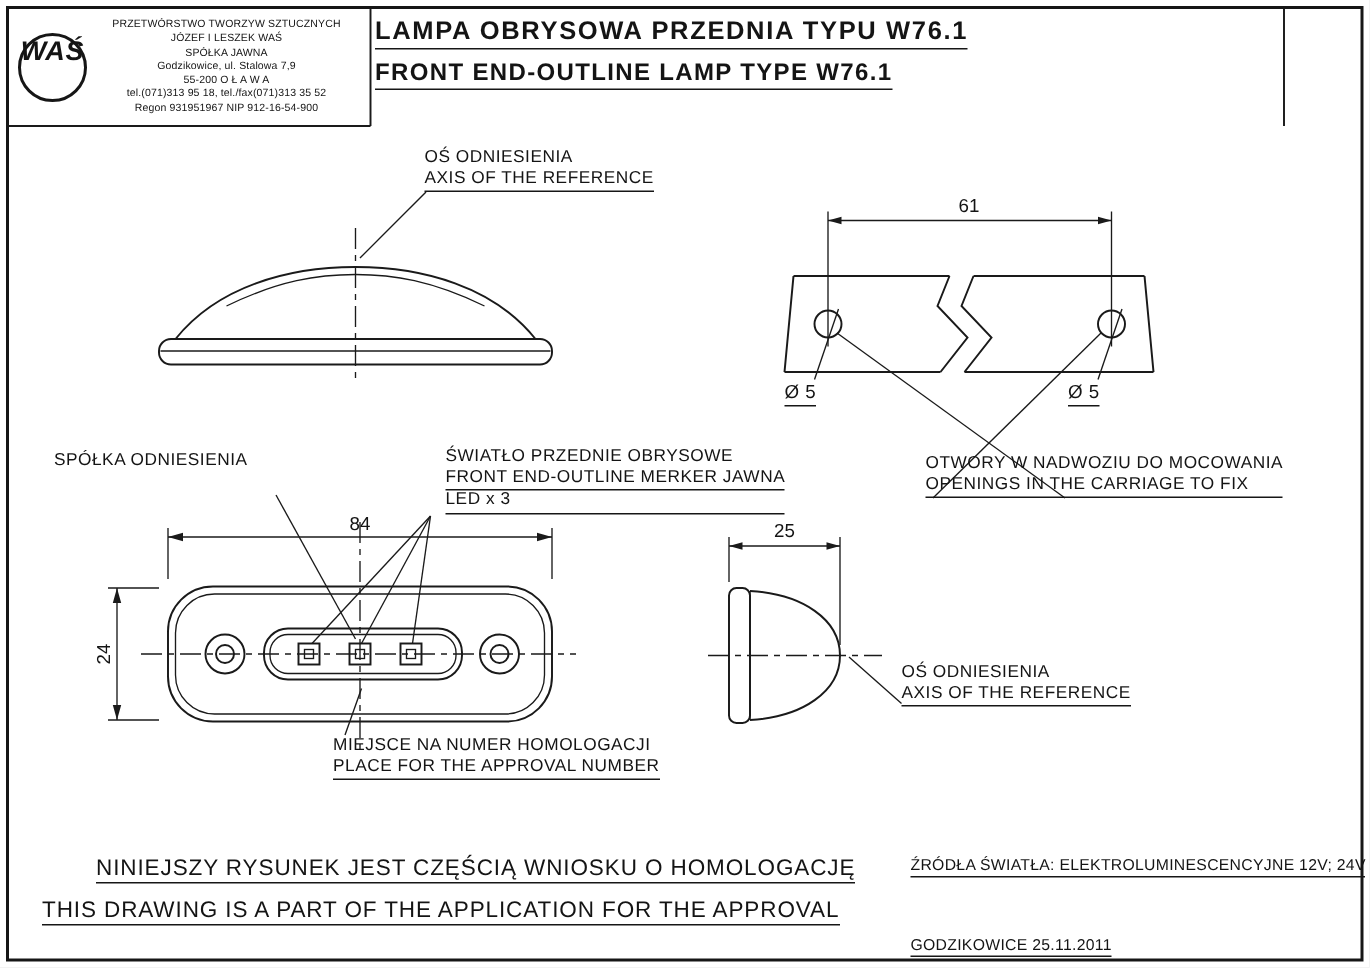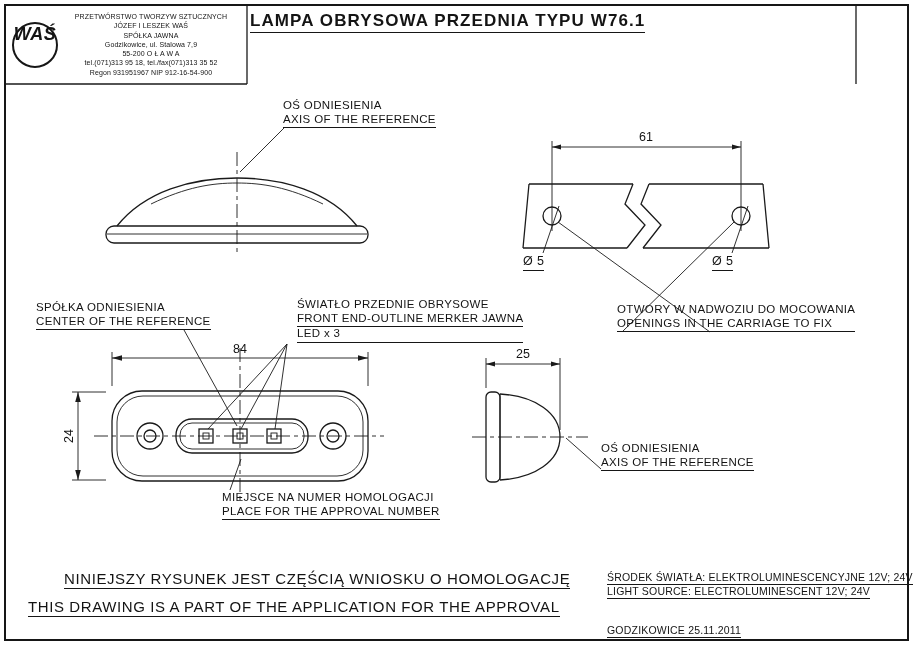--- a/index.html
+++ b/index.html
@@ -133,30 +133,30 @@
     <div>PRZETWÓRSTWO TWORZYW SZTUCZNYCH</div>
     <div>JÓZEF I LESZEK WAŚ</div>
     <div>SPÓŁKA JAWNA</div>
     <div>Godzikowice, ul. Stalowa 7,9</div>
     <div>55-200  O Ł A W A</div>
     <div>tel.(071)313 95 18, tel./fax(071)313 35 52</div>
     <div>Regon 931951967 NIP 912-16-54-900</div>
   </div>
   <div class="title-block">
     <div class="t1"><span class="ul">LAMPA OBRYSOWA PRZEDNIA TYPU W76.1</span></div>
+    <div class="t2"><span class="ul">FRONT END-OUTLINE LAMP TYPE W76.1</span></div>
   </div>
 
   <div class="lbl" style="left:283px; top:99px;">
     <div>OŚ ODNIESIENIA</div>
     <div class="ul">AXIS OF THE REFERENCE</div>
   </div>
 
   <div class="lbl" style="left:36px; top:301px;">
     <div>SPÓŁKA ODNIESIENIA</div>
-    <div class="ul">CENTER OF THE REFERENCE</div>
   </div>
 
   <div class="lbl" style="left:285px; top:298px;margin-left:12px;">
     <div>ŚWIATŁO PRZEDNIE OBRYSOWE</div>
     <div class="ul">FRONT END-OUTLINE MERKER JAWNA</div>
     <div class="ul">LED x 3</div>
   </div>
 
   <div class="lbl" style="left:222px; top:491px;">
     <div>MIEJSCE NA NUMER HOMOLOGACJI</div>
@@ -172,16 +172,15 @@
     <div>OŚ ODNIESIENIA</div>
     <div class="ul">AXIS OF THE REFERENCE</div>
   </div>
 
   <div class="lbl ul" style="left:523px; top:255px; font-size:12.5px;">Ø 5</div>
   <div class="lbl ul" style="left:712px; top:255px; font-size:12.5px;">Ø 5</div>
 
   <div class="foot-big ul" style="left:28px; top:570px;margin-left:36px;">NINIEJSZY RYSUNEK JEST CZĘŚCIĄ WNIOSKU O HOMOLOGACJĘ</div>
   <div class="foot-big ul" style="left:28px; top:598px;">THIS DRAWING IS A PART OF THE APPLICATION FOR THE APPROVAL</div>
 
-  <div class="foot-small ul" style="left:607px; top:571px;">ŚRODEK ŚWIATŁA: ELEKTROLUMINESCENCYJNE 12V; 24V</div>
-  <div class="foot-small ul" style="left:607px; top:585px;">LIGHT SOURCE: ELECTROLUMINESCENT 12V; 24V</div>
+  <div class="foot-small ul" style="left:607px; top:571px;">ŹRÓDŁA ŚWIATŁA: ELEKTROLUMINESCENCYJNE 12V; 24V</div>
   <div class="foot-small ul" style="left:607px; top:624px;">GODZIKOWICE 25.11.2011</div>
 </div>
 
 </body></html>

